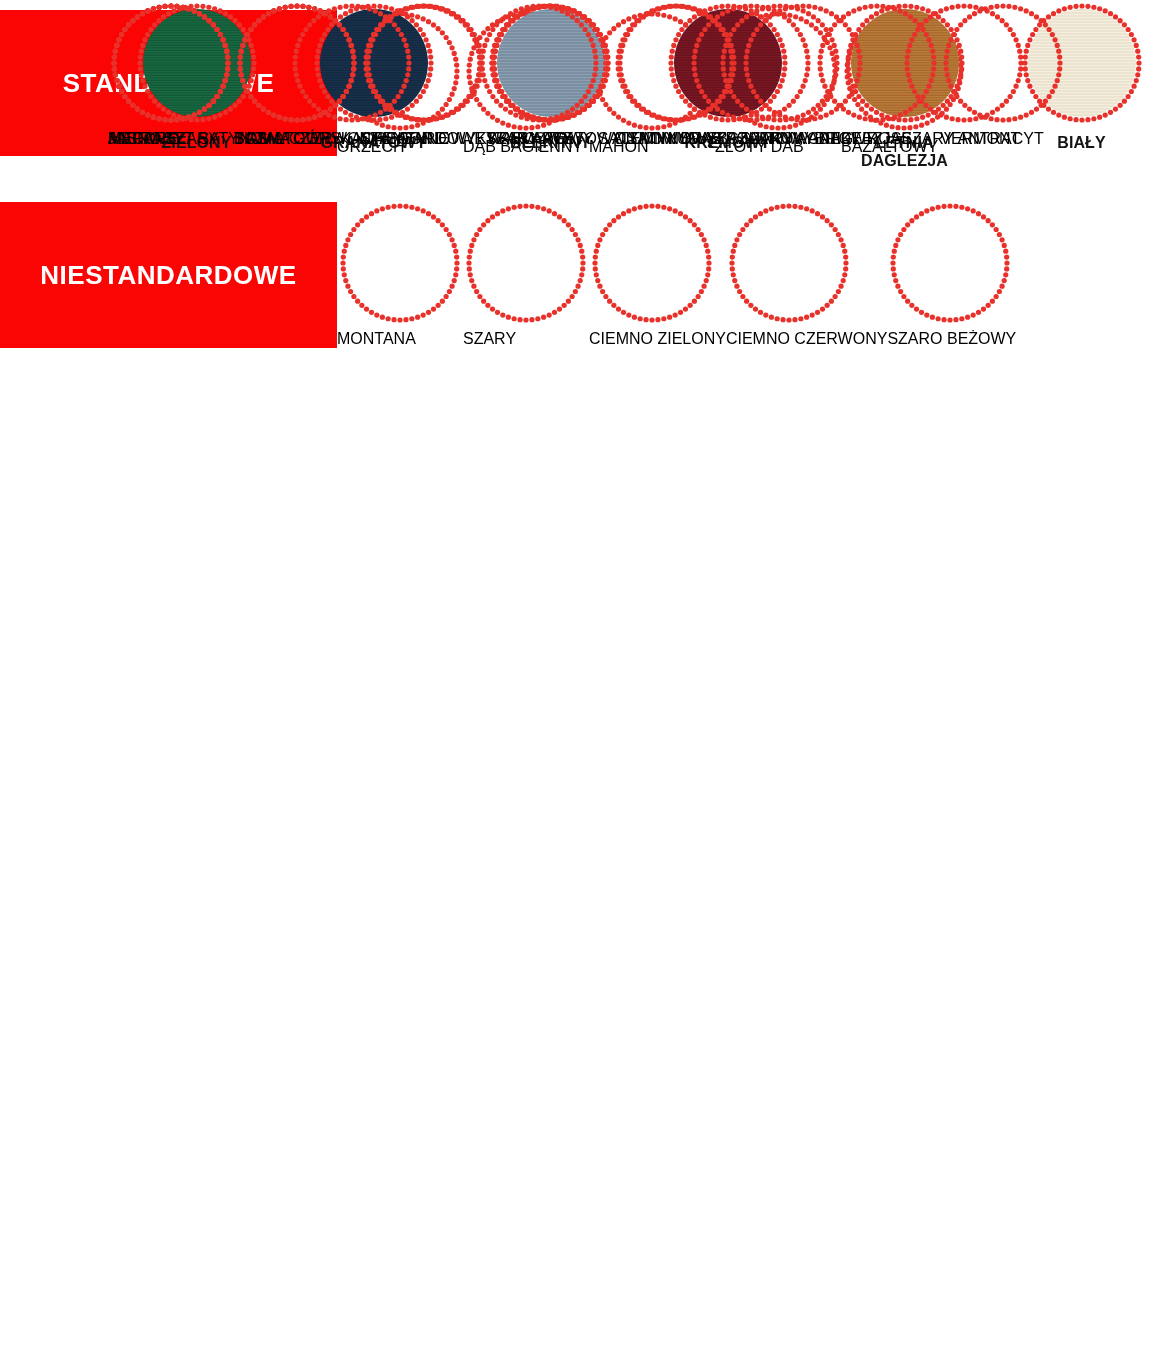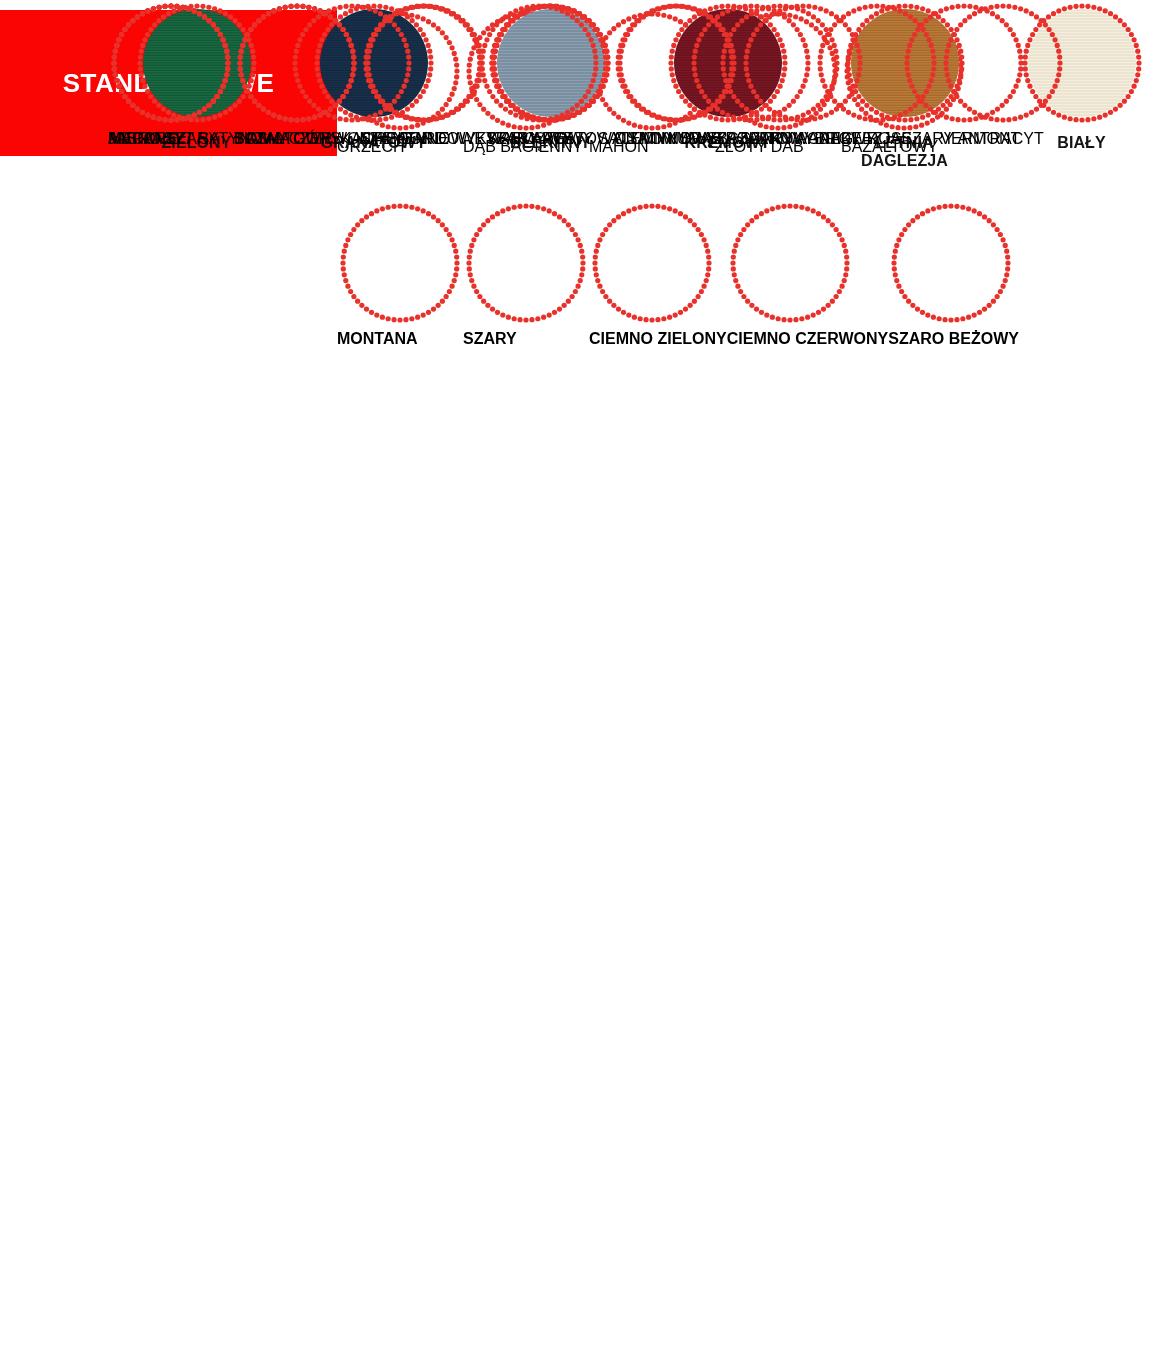--- a/index.html
+++ b/index.html
@@ -44,21 +44,21 @@
 
   
   .row {
     position: absolute;
     display: flex;
   }
   .row-offset { left: 337px; width: 833px; }
   .row-full   { left: 108px; width: 1062px; }
 
   .row-1 { top: 8px;    height: 180px; }
-  .row-2 { top: 200px;  height: 186px; font-weight: bold; }
+  .row-2 { top: 200px;  height: 186px; }
   .row-3 { top": 0; top: 390px;  height: 192px; }
   .row-4 { top: 578px;  height: 190px; }
   .row-5 { top: 762px;  height: 202px; }
   .row-6 { top: 958px;  height: 198px; }
   .row-7 { top: 1152px; height: 190px; }
 
   .cell {
     flex: 1 1 0;
     display: flex;
     flex-direction: column;
@@ -136,20 +136,23 @@
 </style>
 </head>
 <body>
 
 <div class="sheet">
 
   <div class="banner banner-std">
     <span class="banner-label">STANDARDOWE</span>
   </div>
 
+  <div class="banner banner-nstd">
+    <span class="banner-label">NIESTANDARDOWE</span>
+  </div>
 
   <div class="row row-offset row-1">
       <div class="cell">
         <div class="swatch-wrap"><svg class="dotted-ring" width="126" height="126" viewBox="0 0 126 126">
             <circle cx="63.00" cy="6.00" r="2.6" fill="#e8312a"></circle>
             <circle cx="68.96" cy="6.31" r="2.6" fill="#e8312a"></circle>
             <circle cx="74.85" cy="7.25" r="2.6" fill="#e8312a"></circle>
             <circle cx="80.61" cy="8.79" r="2.6" fill="#e8312a"></circle>
             <circle cx="86.18" cy="10.93" r="2.6" fill="#e8312a"></circle>
             <circle cx="91.50" cy="13.64" r="2.6" fill="#e8312a"></circle>

